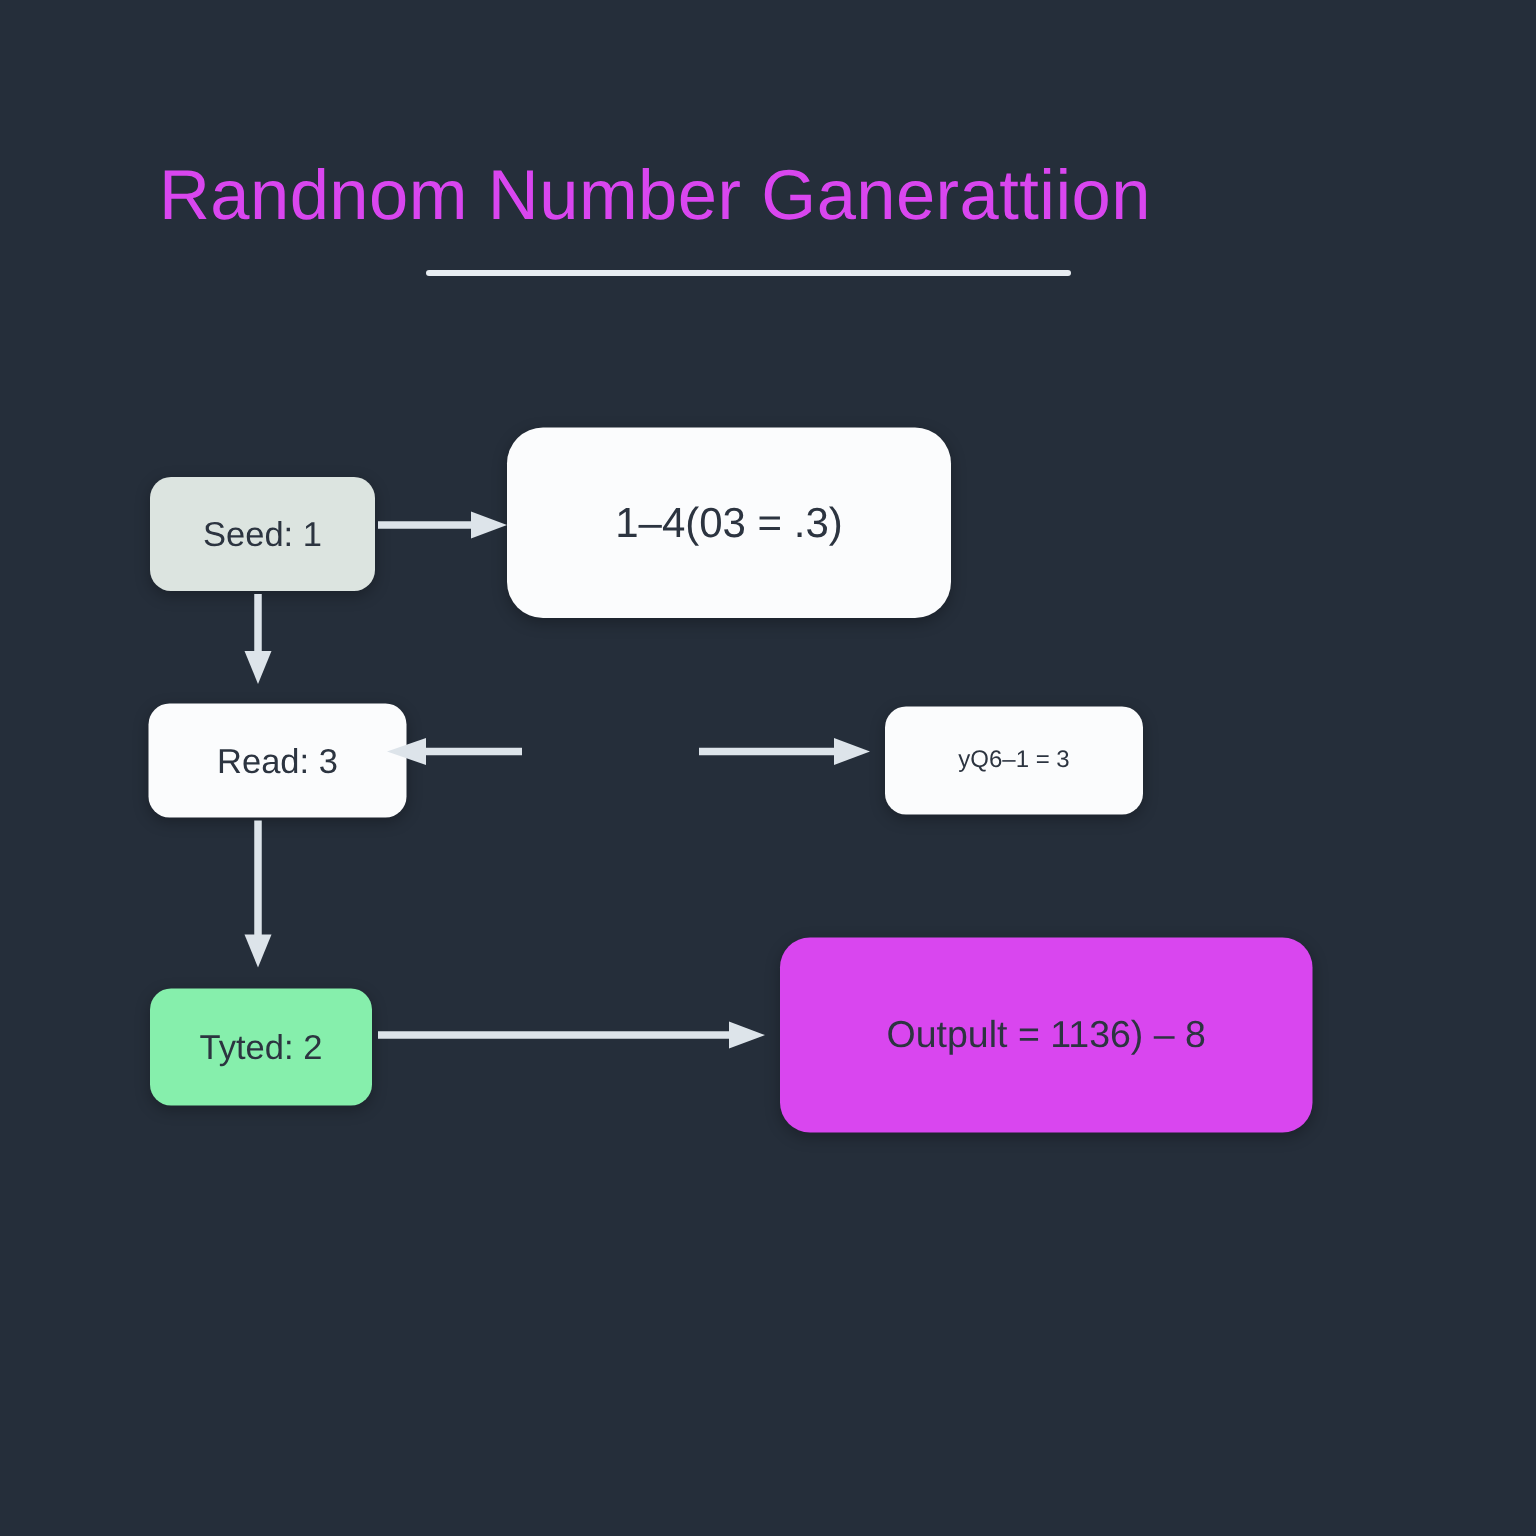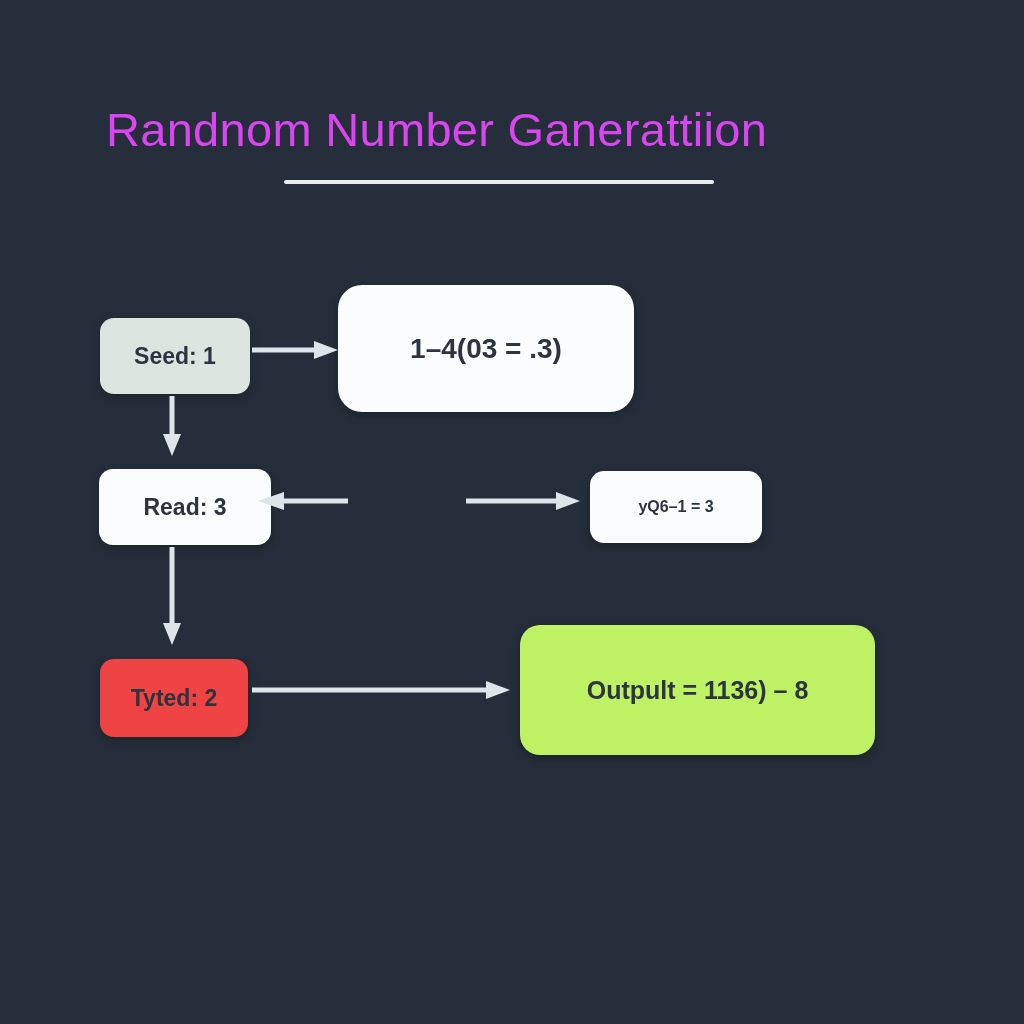--- a/index.html
+++ b/index.html
@@ -44,40 +44,40 @@
   
   .node {
     position: absolute;
     display: flex;
     align-items: center;
     justify-content: center;
     box-sizing: border-box;
     border-radius: 14px;
     color: #2c3440;
     font-size: 23px;
-    font-weight: 700;
+    font-weight: 400;
     text-align: center;
     white-space: nowrap;
     box-shadow: 0 3px 10px rgba(0,0,0,0.28);
   }
   .node-lbl { pointer-events: none; }
 
   
   #node-seed   { left: 100px; top: 318px; width: 150px; height:  76px;
                  background: #dce4e0; }
   #node-formula{ left: 338px; top: 285px; width: 296px; height: 127px;
                  background: #fbfcfd; border-radius: 24px; font-size: 28px; }
   #node-read   { left: 99px; top: 469px; width: 172px; height:  76px;
                  background: #fbfcfd; }
   #node-right  { left: 590px; top: 471px; width: 172px; height:  72px;
                  background: #fbfcfd; font-size: 16px; }
   #node-tyted  { left: 100px; top: 659px; width: 148px; height:  78px;
-                 background: #ef4444; text-align: center; }
+                 background: #86efac; text-align: center; }
   #node-output { left: 520px; top: 625px; width: 355px; height: 130px;
-                 background: #bef264; border-radius: 20px; font-size: 25px; }
+                 background: #d946ef; border-radius: 20px; font-size: 25px; }
 
   
   .arrow { position: absolute; }
   .arrow svg { display: block; overflow: visible; }
 
   #arrow-seed-formula { left: 252px; top: 338px; }
   #arrow-seed-read    { left: 160px; top: 396px; }
   #arrow-mid-left     { left: 256px; top: 489px; }
   #arrow-mid-right    { left: 466px; top: 489px; }
   #arrow-read-tyted   { left: 160px; top: 547px; }

